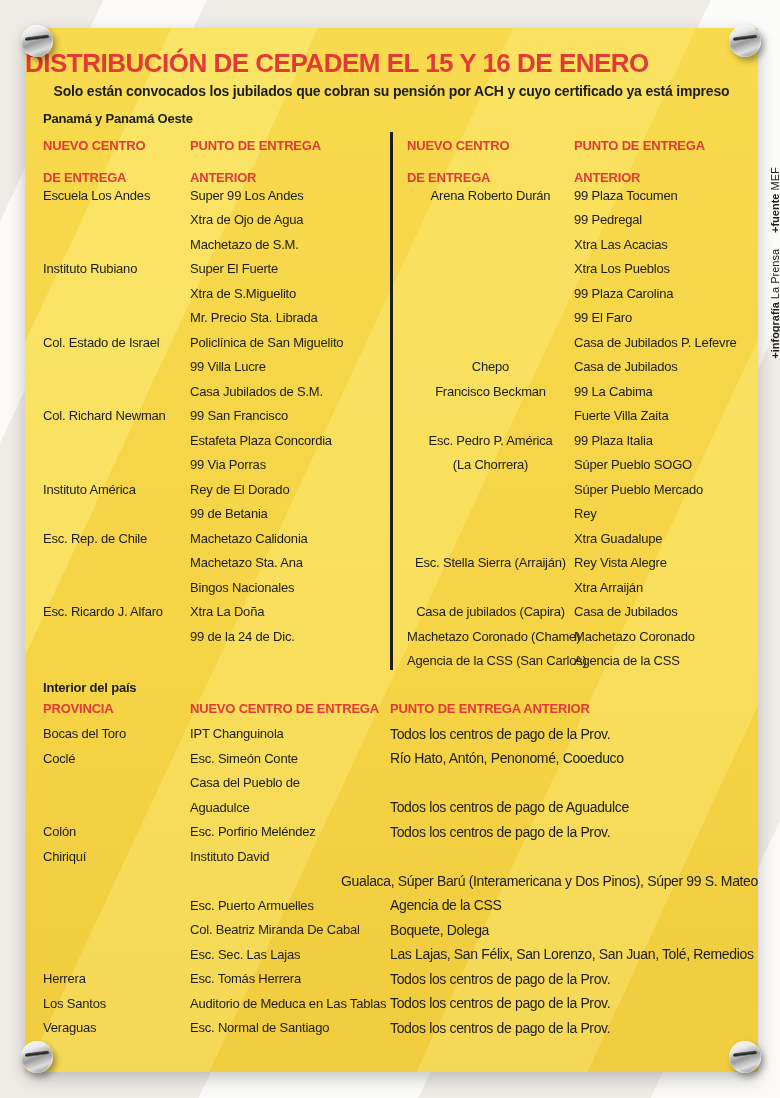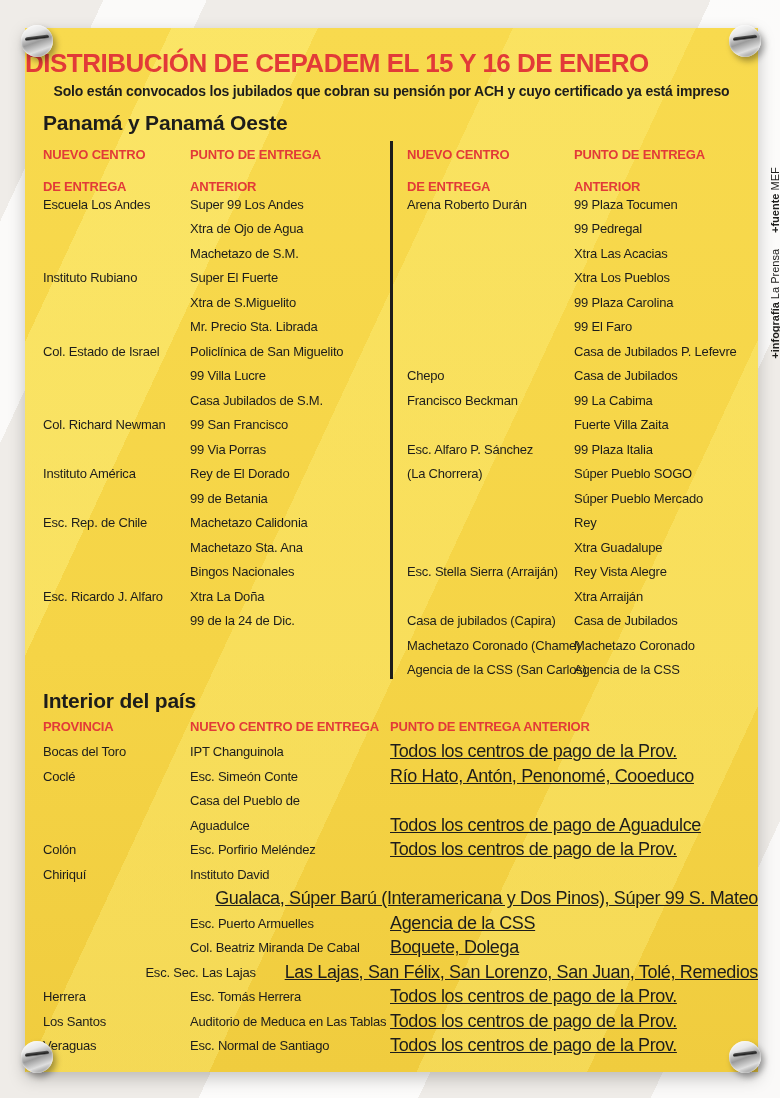--- a/index.html
+++ b/index.html
@@ -54,51 +54,51 @@
   .title {
     margin-top:10px; 
     color:#e23a38; font-size:26px; font-weight:700; letter-spacing:-.5px;
   }
   .subtitle {
     margin-top:4px; text-align:center;
     color:#1d1d1b; font-size:14px; font-weight:700; letter-spacing:-.2px;
   }
   .sec-heading {
     margin:12px 14px 0 18px;
-    color:#1d1d1b; font-size:21px; font-weight:700; letter-spacing:-.2px;
+    color:#1d1d1b; font-size:13px; font-weight:700; letter-spacing:-.2px;
   }
   .s1-wrap { position:relative; margin:4px 0 0 18px; display:flex; align-items:flex-start; }
   .s1-left { width:347px; }
   .s1-right { margin-left:17px; flex:1; }
   .divider { position:absolute; left:347px; top:2px; width:3px; height:538px; background:#1d1d1b; }
 
   .s1-head { display:flex; height:50px; margin-bottom:3px; }
   .red-h {
     color:#e23a38; font-weight:700; font-size:13px; line-height:32px;
     white-space:pre-line; letter-spacing:-.2px;
   }
   .s1-left .h0 { width:147px; } .s1-right .h0 { width:167px; }
 
   .trow { display:flex; height:24.5px; align-items:center; }
   .tcell {
     white-space:nowrap; color:#1d1d1b; font-size:13px; letter-spacing:-.2px;
   }
   .s1-left .c0 { width:147px; }
   .s1-left .c1 { flex:1; }
-  .s1-right .c0 { width:167px; }
+  .s1-right .c0 { width:167px;text-align:center; }
   .s1-right .c1 { flex:1; }
 
   .interior { margin:2px 0 4px 18px; }
   .interior-head { display:flex; height:24.5px; align-items:center; }
   .interior-head .h0 { width:147px; }
   .interior-head .h1 { width:200px; }
   .interior-head .h2 { flex:1; }
   .interior .c0 { width:147px; }
   .interior .c1 { width:200px; }
-  .interior .c2 { flex:1; font-size:18px; letter-spacing:-.35px;text-decoration:underline; }
+  .interior .c2 { flex:1; font-size:14px; letter-spacing:-.35px; }
   .sec2-heading { margin-top:7px; }
 
   .credits {
     position:absolute; left:631px; top:228px; width:240px; height:14px;
     transform:rotate(-90deg);
     color:#1d1d1b; font-size:11px; text-align:center; white-space:nowrap;
   }
   .credits .b { font-weight:700; }
   .credits .grp2 { margin-left:16px; }
 </style>
@@ -160,20 +160,24 @@
             <div class="trow">
               <div class="tcell c0"></div>
               <div class="tcell c1">Casa Jubilados de S.M.</div>
             </div>
             <div class="trow">
               <div class="tcell c0">Col. Richard Newman</div>
               <div class="tcell c1">99 San Francisco</div>
             </div>
             <div class="trow">
               <div class="tcell c0"></div>
+              <div class="tcell c1">Estafeta Plaza Concordia</div>
+            </div>
+            <div class="trow">
+              <div class="tcell c0"></div>
               <div class="tcell c1">99 Via Porras</div>
             </div>
             <div class="trow">
               <div class="tcell c0">Instituto América</div>
               <div class="tcell c1">Rey de El Dorado</div>
             </div>
             <div class="trow">
               <div class="tcell c0"></div>
               <div class="tcell c1">99 de Betania</div>
             </div>
@@ -242,21 +246,21 @@
             </div>
             <div class="trow">
               <div class="tcell c0">Francisco Beckman</div>
               <div class="tcell c1">99 La Cabima</div>
             </div>
             <div class="trow">
               <div class="tcell c0"></div>
               <div class="tcell c1">Fuerte Villa Zaita</div>
             </div>
             <div class="trow">
-              <div class="tcell c0">Esc. Alfaro P. Sánchez</div>
+              <div class="tcell c0">Esc. Pedro P. América</div>
               <div class="tcell c1">99 Plaza Italia</div>
             </div>
             <div class="trow">
               <div class="tcell c0">(La Chorrera)</div>
               <div class="tcell c1">Súper Pueblo SOGO</div>
             </div>
             <div class="trow">
               <div class="tcell c0"></div>
               <div class="tcell c1">Súper Pueblo Mercado</div>
             </div>

